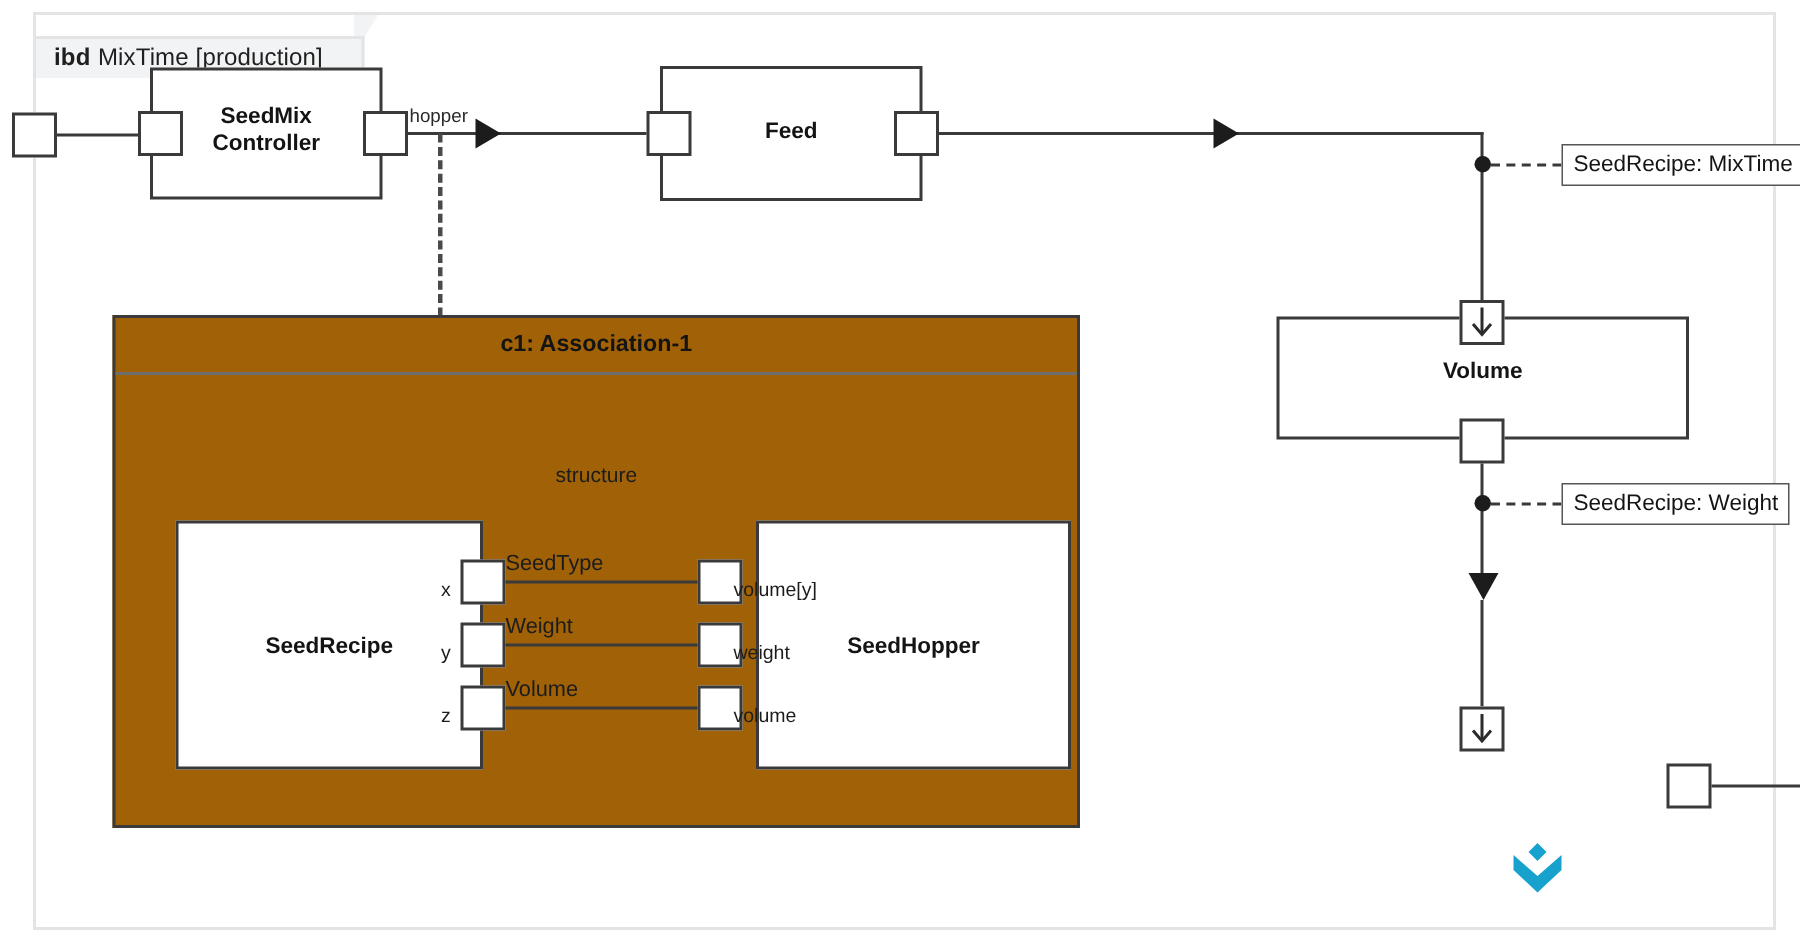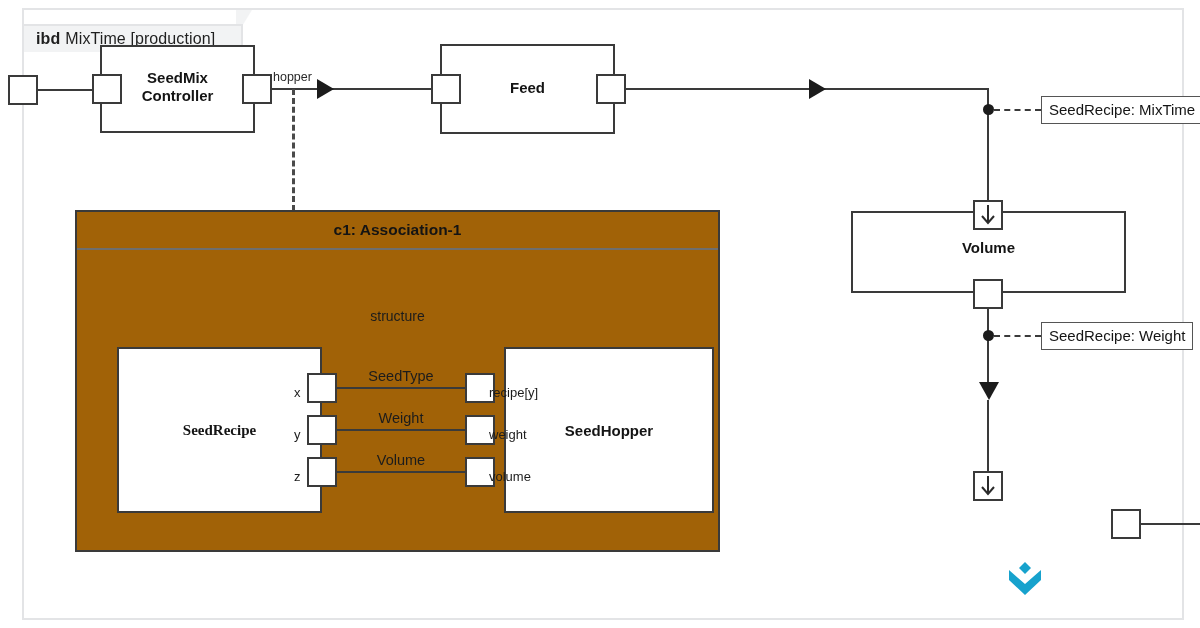--- a/index.html
+++ b/index.html
@@ -139,21 +139,20 @@
     position: absolute;
     font-size: 12.5px;
     color: #2a2a2a;
     white-space: nowrap;
   }
   .conn-label {
     position: absolute;
     font-size: 14.5px;
     color: #1c1c1c;
     white-space: nowrap;
-    text-align: center;
   }
   .port-name {
     position: absolute;
     font-size: 13px;
     color: #1c1c1c;
     white-space: nowrap;
   }
   .value-box {
     position: absolute;
     border: 1px solid #555;
@@ -293,38 +292,38 @@
   </div>
 
   <div class="assoc" style="left:75px; top:210px; width:645px; height:342px;">
     <div class="assoc-title">c1: Association-1</div>
     <div class="assoc-structure">
       <div class="structure-caption">structure</div>
     </div>
   </div>
 
   <div class="block" style="left:117px; top:347px; width:205px; height:166px;">
-    <div class="block-label" style="top:73px;font-family:Liberation Serif, serif;">SeedRecipe</div>
+    <div class="block-label" style="top:73px;">SeedRecipe</div>
   </div>
 
   <div class="block" style="left:468px; top:347px; width:210px; height:166px;margin-left:36px;">
     <div class="block-label" style="top:73px;">SeedHopper</div>
   </div>
 
   <div class="port" style="left:307px; top:373px;"></div>
   <div class="port-name" style="left:294px; top:385px;">x</div>
 
   <div class="port" style="left:307px; top:415px;"></div>
   <div class="port-name" style="left:294px; top:427px;">y</div>
 
   <div class="port" style="left:307px; top:457px;"></div>
   <div class="port-name" style="left:294px; top:469px;">z</div>
 
   <div class="port" style="left:465px; top:373px;"></div>
-  <div class="port-name" style="left:489px; top:385px;">recipe[y]</div>
+  <div class="port-name" style="left:489px; top:385px;">volume[y]</div>
 
   <div class="port" style="left:465px; top:415px;"></div>
   <div class="port-name" style="left:489px; top:427px;">weight</div>
 
   <div class="port" style="left:465px; top:457px;"></div>
   <div class="port-name" style="left:489px; top:469px;">volume</div>
 
   <div class="hline" style="left:337px; top:387px; width:128px;"></div>
   <div class="conn-label" style="left:337px; top:368px; width:128px;">SeedType</div>
 

